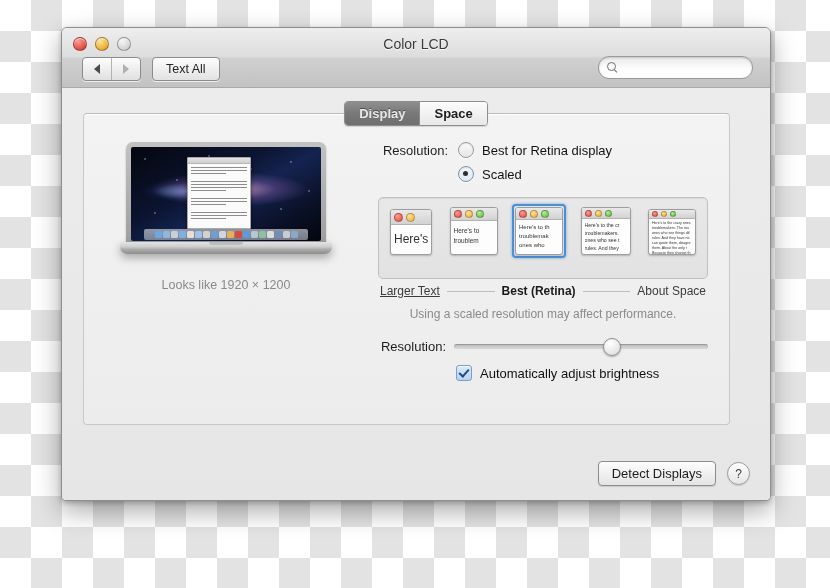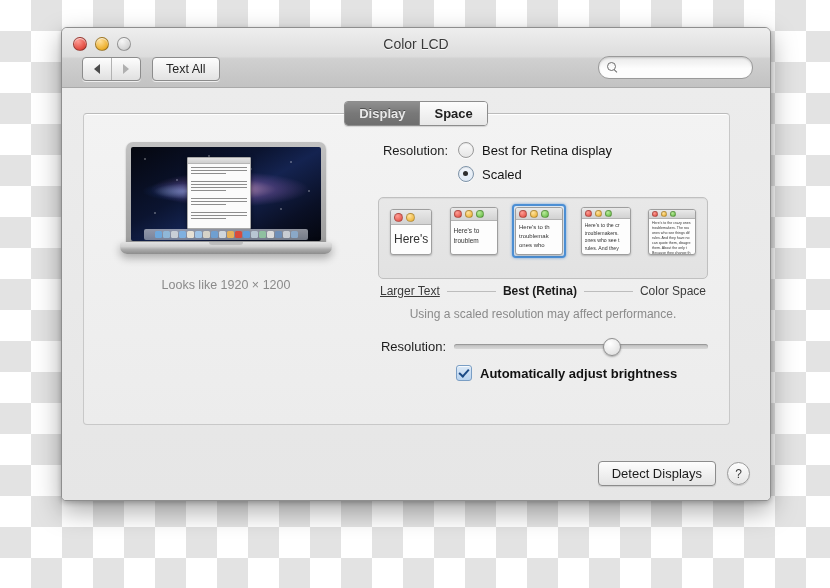--- a/index.html
+++ b/index.html
@@ -201,21 +201,21 @@
   
   .brightrow{margin-top:17px;display:flex;align-items:center;}
   .slider{position:relative;width:260px;height:16px;margin-left:8px;}
   .track{position:absolute;left:0;right:0;top:6px;height:5px;border-radius:3px;
      background:linear-gradient(to bottom,#bdbdbd,#d8d8d8);
      box-shadow:inset 0 1px 1px rgba(0,0,0,0.22);}
   .thumb{position:absolute;top:0;width:16px;height:16px;border-radius:50%;
      background:radial-gradient(circle at 38% 28%,#ffffff,#e4e4e4 72%,#cfcfcf);
      border:1px solid #8f8f8f;box-shadow:0 1px 2px rgba(0,0,0,0.3);}
 
-  .checkrow{margin-top:11px;margin-left:94px;display:flex;align-items:center;font-weight:bold;}
+  .checkrow{margin-top:11px;margin-left:94px;display:flex;align-items:center;}
   .cbox{width:14px;height:14px;border-radius:3px;flex:none;position:relative;
      background:linear-gradient(to bottom,#dbe9f7,#b9d3ef);
      border:1px solid #7a9ec4;box-shadow:inset 0 1px 0 rgba(255,255,255,0.75);}
   .cbox:after{content:"";position:absolute;left:4px;top:1px;width:4px;height:8px;
      border:solid #1b4a86;border-width:0 2px 2px 0;transform:rotate(42deg);}
   .cklabel{font-size:13px;color:#111;margin-left:8px;}
 
   
   .footer{position:absolute;right:20px;bottom:14px;display:flex;align-items:center;gap:11px;}
   .detect{height:23px;padding:0 13px;display:flex;align-items:center;justify-content:center;
@@ -429,21 +429,21 @@
                   </div>
                 </div>
               </div>
             </div>
 
             <div class="optlabels">
               <span class="ol-left">Larger Text</span>
               <span class="olrule"></span>
               <span class="ol-mid">Best (Retina)</span>
               <span class="olrule"></span>
-              <span class="ol-right">Color Space</span>
+              <span class="ol-right">About Space</span>
             </div>
           </div>
 
           <div class="perfnote">Using a scaled resolution may affect performance.</div>
 
           <div class="brightrow">
             <div class="rowlabel">Resolution:</div>
             <div class="slider">
               <div class="track"></div>
               <div class="thumb" id="bthumb" style="left: calc(62% - 8px);"></div>

